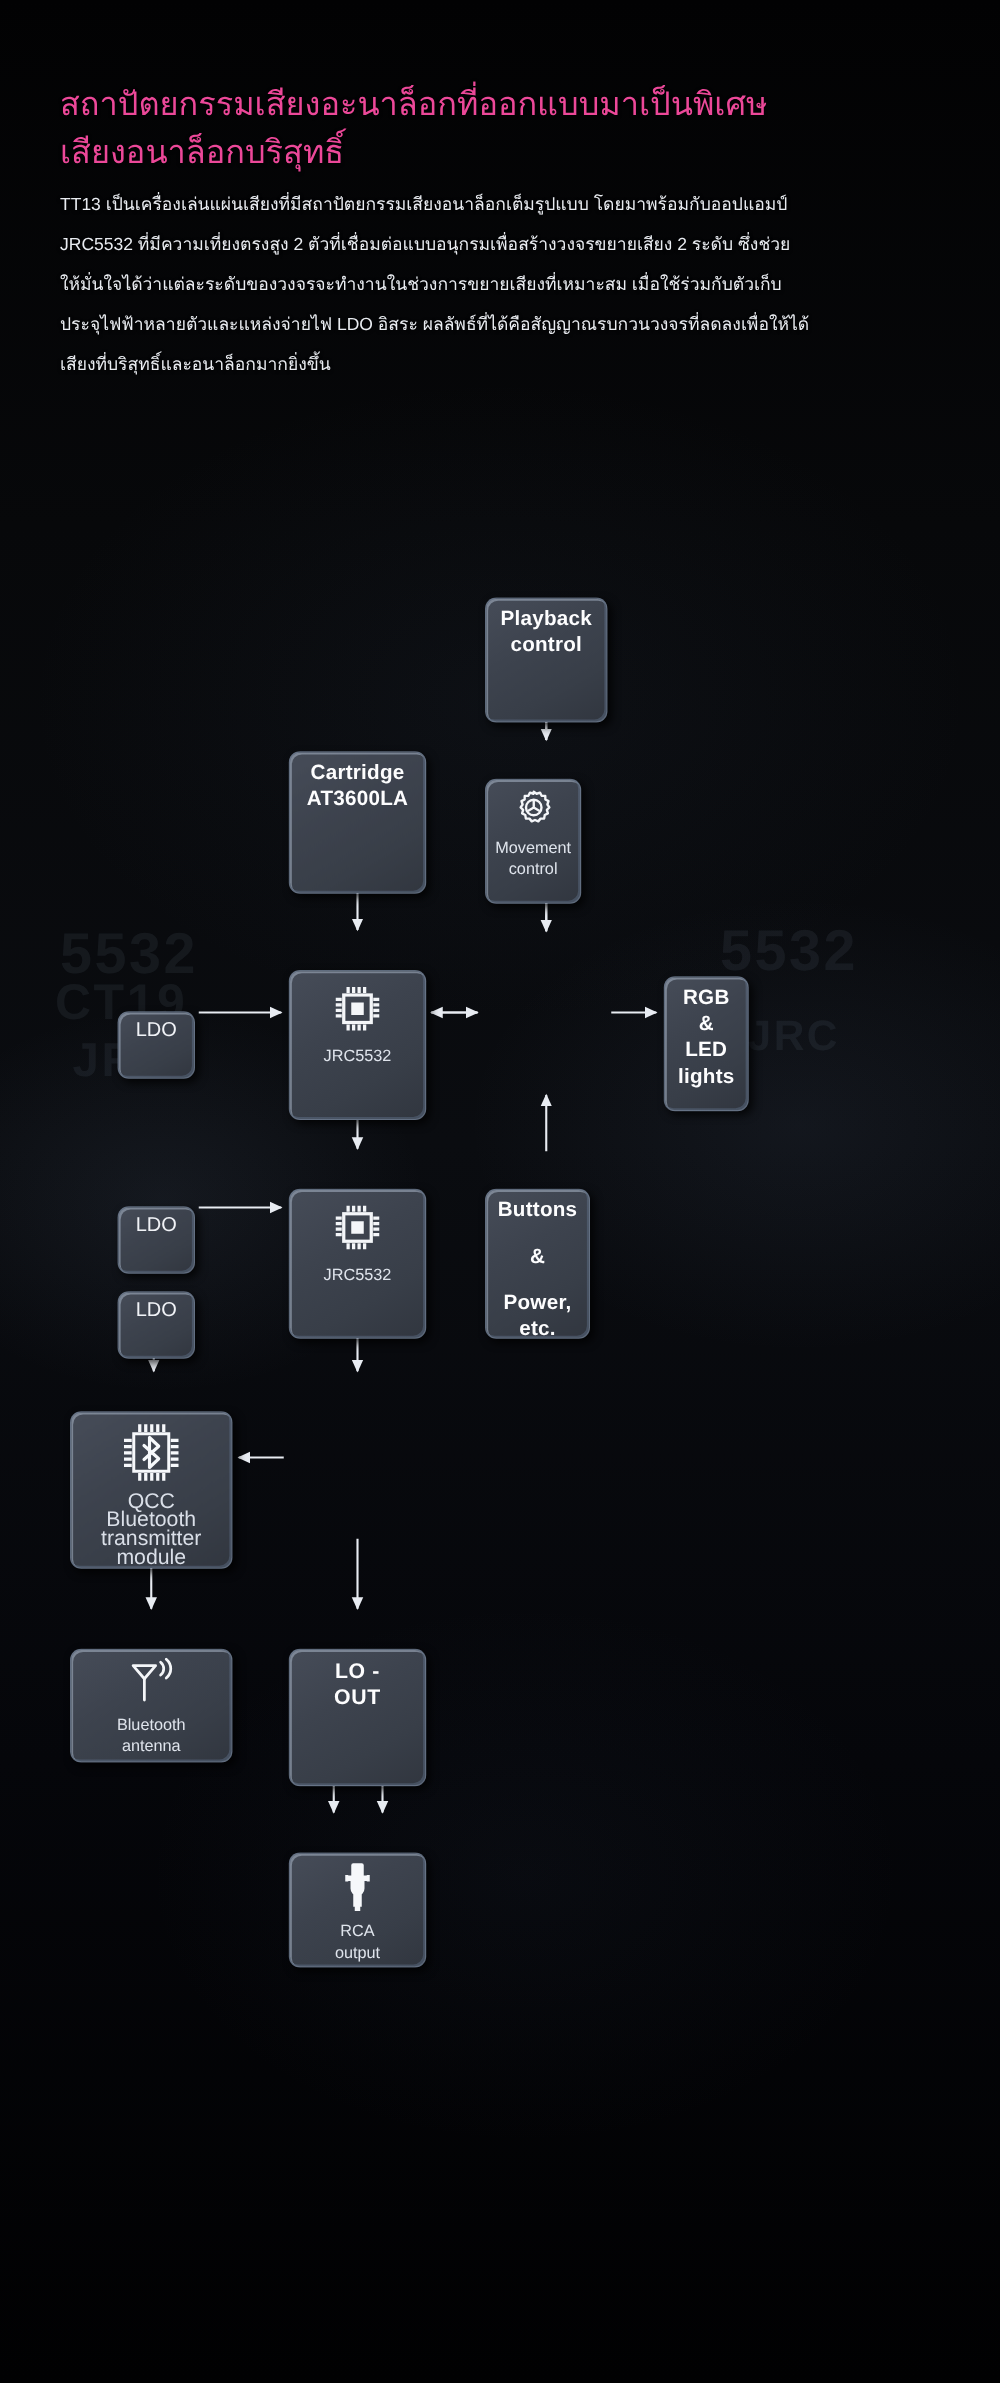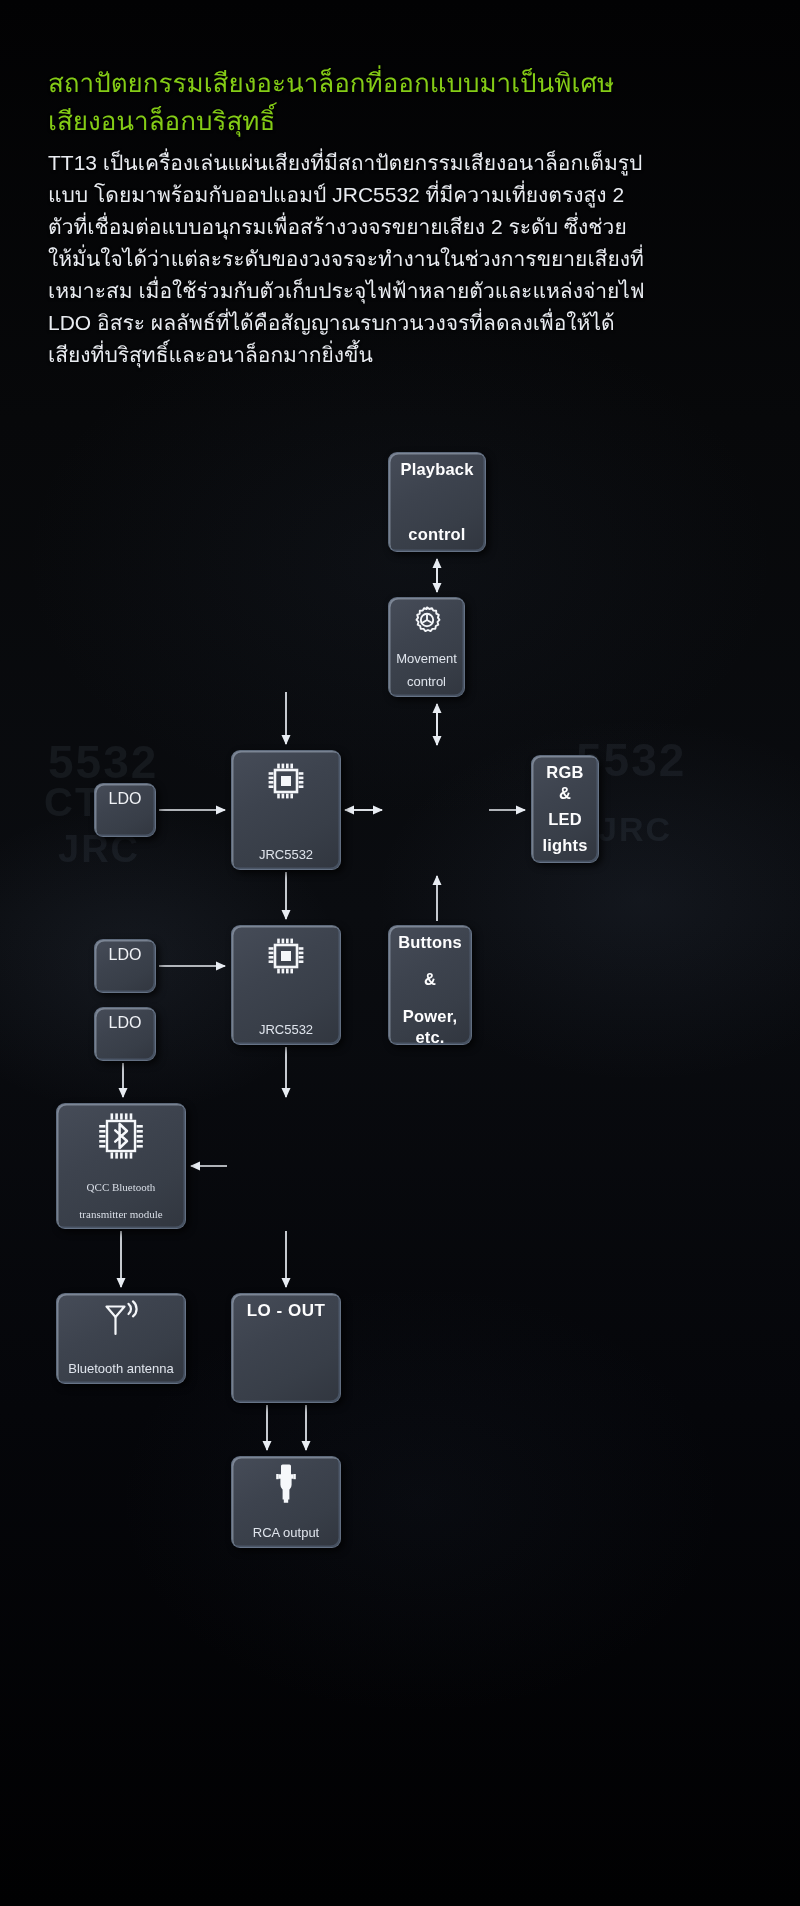--- a/index.html
+++ b/index.html
@@ -48,26 +48,26 @@
     position: absolute;
     left: 48px;
     top: 64px;
     width: 600px;
     z-index: 5;
   }
   #headline {
     font-size: 26px;
     line-height: 38px;
     font-weight: 400;
-    color: #84cc16;
+    color: #ec4899;
     text-shadow: 0 1px 3px rgba(0,0,0,0.9);
   }
   #bodycopy {
     margin-top: 7px;
-    font-size: 21px;
+    font-size: 14px;
     line-height: 32px;
     font-weight: 400;
     color: #e9ecf1;
     text-shadow: 0 1px 3px rgba(0,0,0,0.9);
   }
 
   
   #diagram {
     position: absolute;
     left: 0;
@@ -89,44 +89,44 @@
     border-radius: 9px;
     background: linear-gradient(150deg, #464c58 0%, #3d434e 38%, #383e48 70%, #31363f 100%);
     border: 1px solid rgba(150,172,200,0.42);
     box-shadow:
       inset 1.5px 1.5px 0 rgba(208,222,242,0.40),
       inset -1.5px -1.5px 0 rgba(120,142,175,0.30),
       3px 3px 7px rgba(0,0,0,0.75);
     display: flex;
     flex-direction: column;
     align-items: center;
-    justify-content: space-between;
+    justify-content: flex-start;
     text-align: center;
-    padding: 6px 9px;
+    padding: 6px 23px;
+    margin-top: 26px;
   }
 
   .node .label-bold {
     font-size: 16.5px;
     font-weight: 700;
     line-height: 21px;
     color: #fdfdfe;
     letter-spacing: 0.2px;
   }
   .node .label-small {
     font-size: 13px;
     font-weight: 400;
     line-height: 17px;
     color: #dfe4ec;
   }
   .node .label-tiny {
-    font-size: 11px;
+    font-size: 17px;
     font-weight: 400;
     line-height: 15px;
     color: #dadfe8;
-    font-family: Liberation Serif, serif;
   }
   .node .label-ldo {
     font-size: 16px;
     font-weight: 400;
     color: #f0f2f6;
   }
   .node .icon-wrap {
     display: flex;
     align-items: center;
     justify-content: center;
@@ -216,20 +216,24 @@
       <line x1="267" y1="1405" x2="267" y2="1450" marker-end="url(#ah)"></line>
       <line x1="306" y1="1405" x2="306" y2="1450" marker-end="url(#ah)"></line>
     </g>
   </svg>
 
   <div class="node" id="node-playback">
     <div class="label-bold">Playback</div>
     <div class="label-bold">control</div>
   </div>
 
+  <div class="node" id="node-cartridge">
+    <div class="label-bold">Cartridge</div>
+    <div class="label-bold">AT3600LA</div>
+  </div>
 
   <div class="node" id="node-movement">
     <span class="icon-wrap">
       <svg width="34" height="34" viewBox="0 0 34 34">
         <g fill="none" stroke="#f4f6f9" stroke-width="1.9">
           <path d="M17 3.4 L19.3 5.0 L22.0 4.1 L23.3 6.6 L26.2 6.7 L26.3 9.6 L28.8 10.9 L27.9 13.6 L29.5 15.9 L27.5 17.9
                    L28.3 20.7 L25.8 22.0 L25.3 24.8 L22.4 24.9 L20.6 27.1 L18.0 26.0 L15.4 27.1 L13.6 24.9 L10.7 24.8
                    L10.2 22.0 L7.7 20.7 L8.5 17.9 L6.5 15.9 L8.1 13.6 L7.2 10.9 L9.7 9.6 L9.8 6.7 L12.7 6.6 L14.0 4.1
                    L16.7 5.0 Z" stroke-linejoin="round"></path>
           <circle cx="17" cy="16" r="6.2"></circle>

